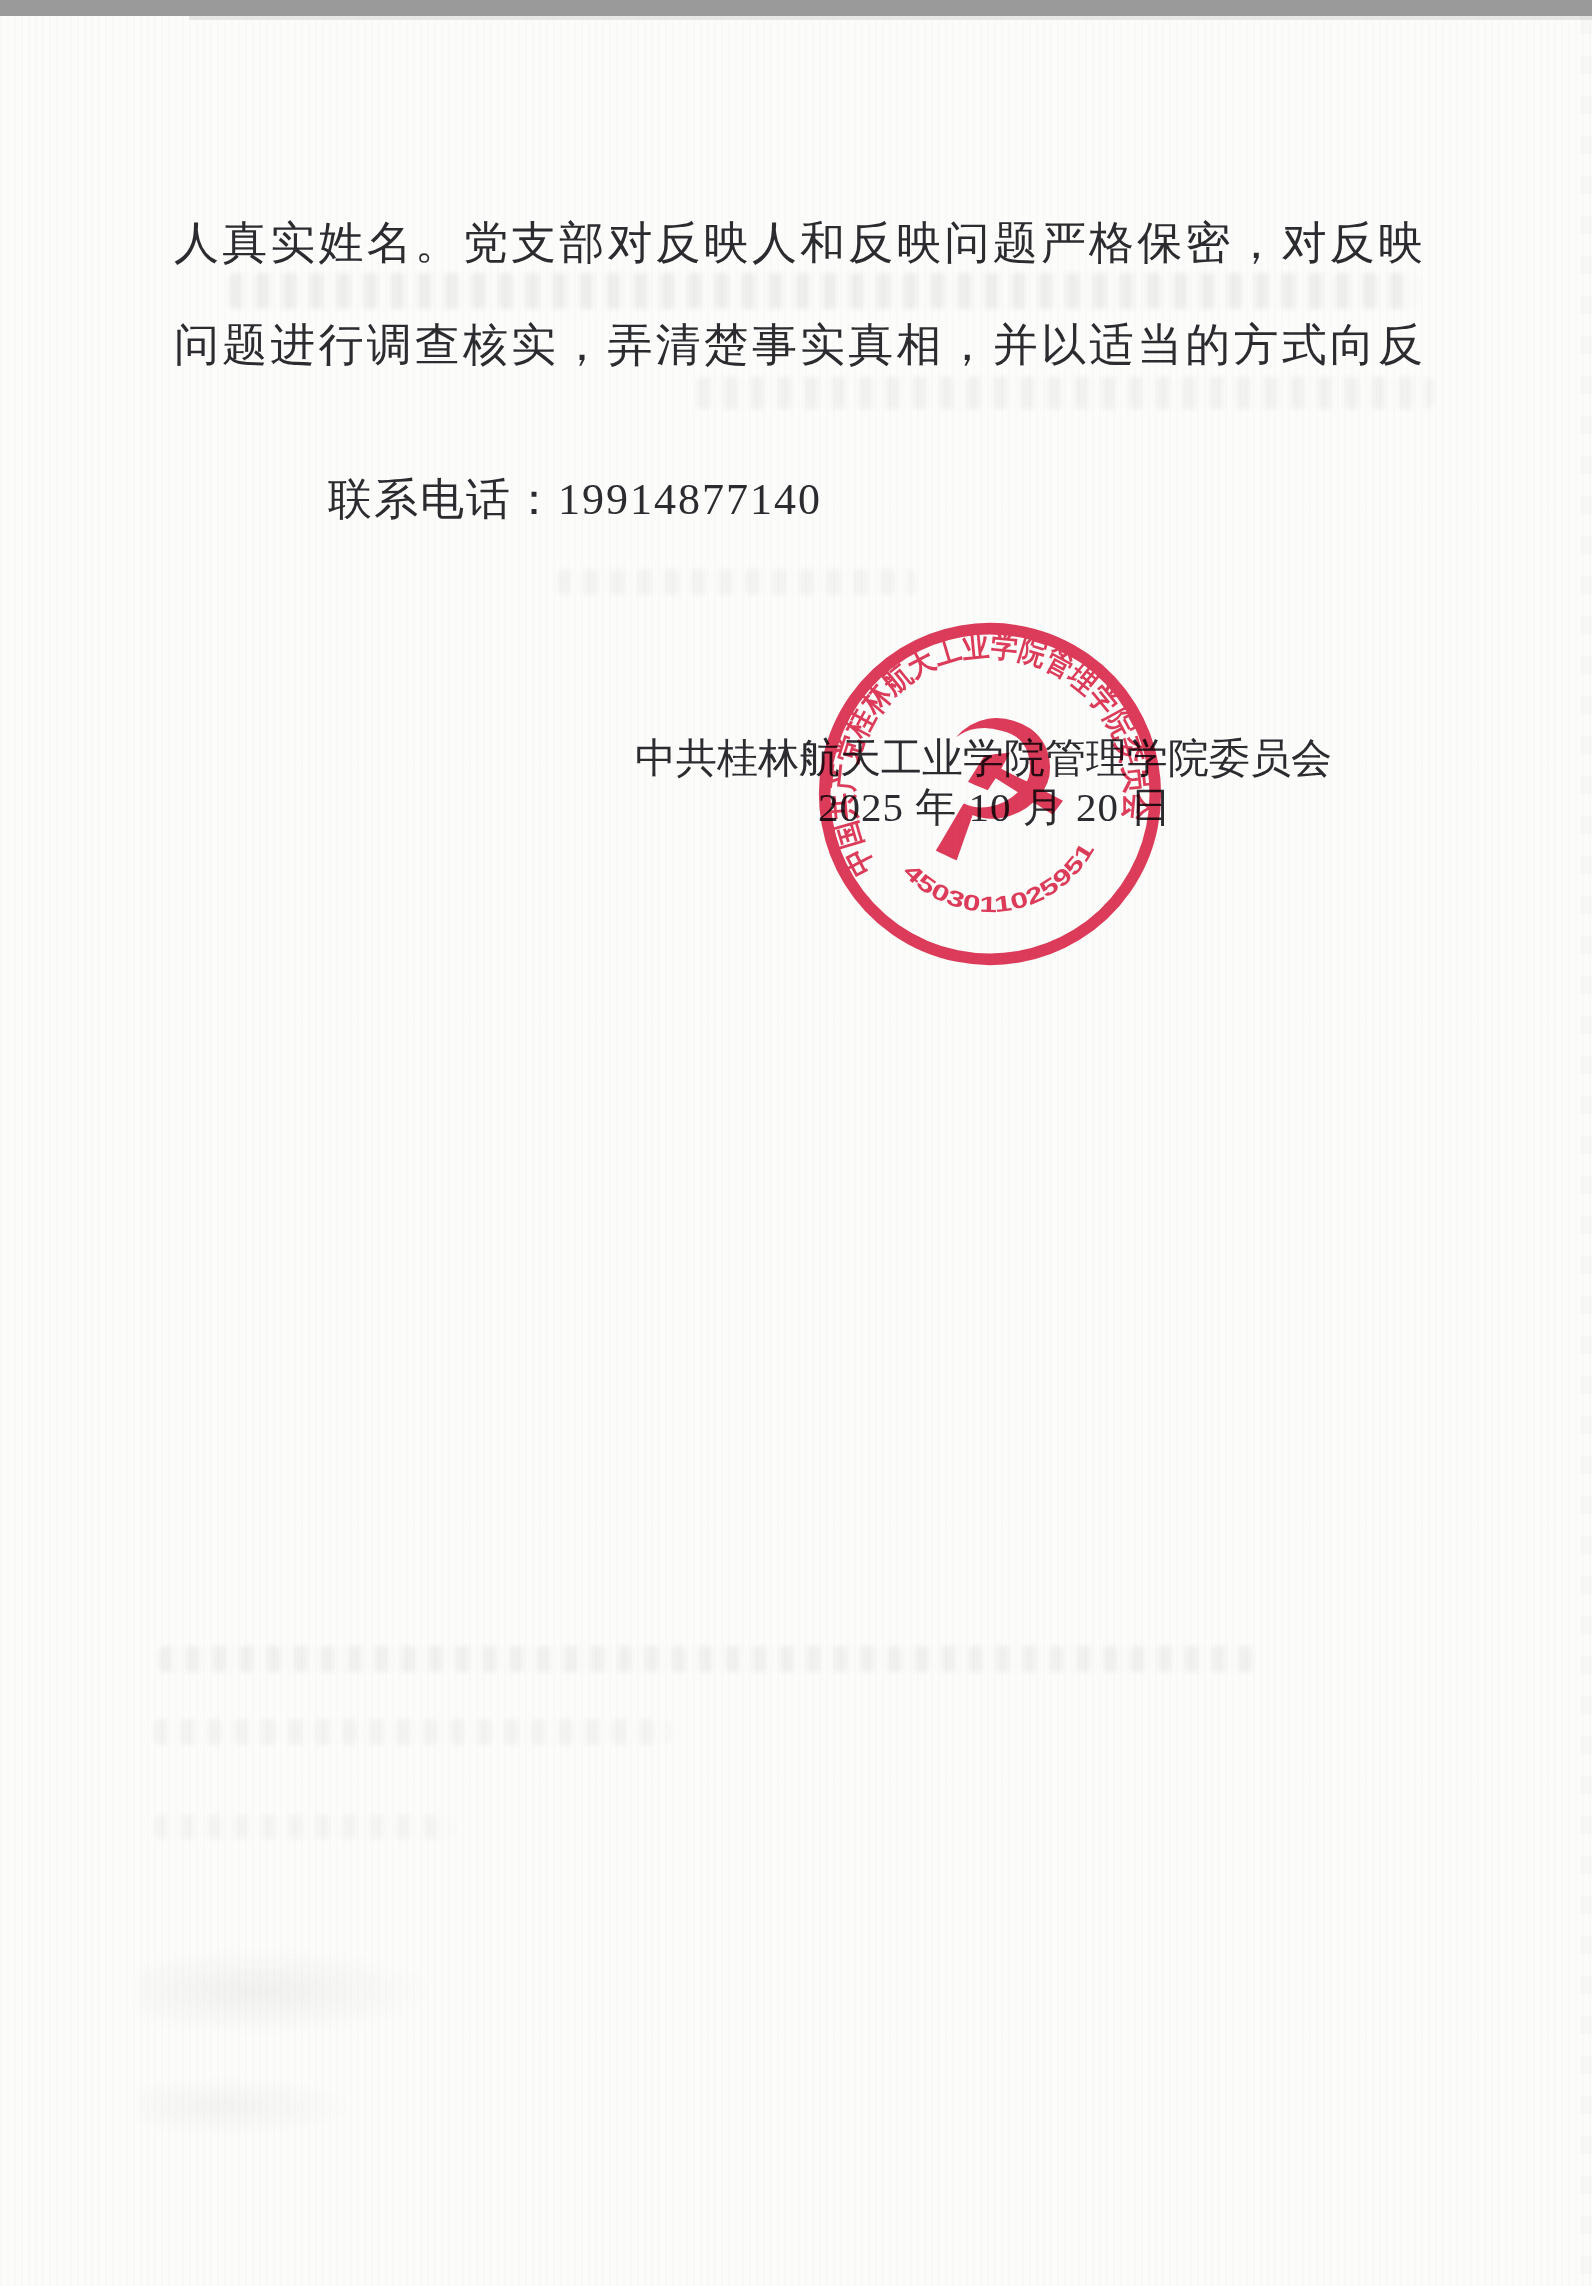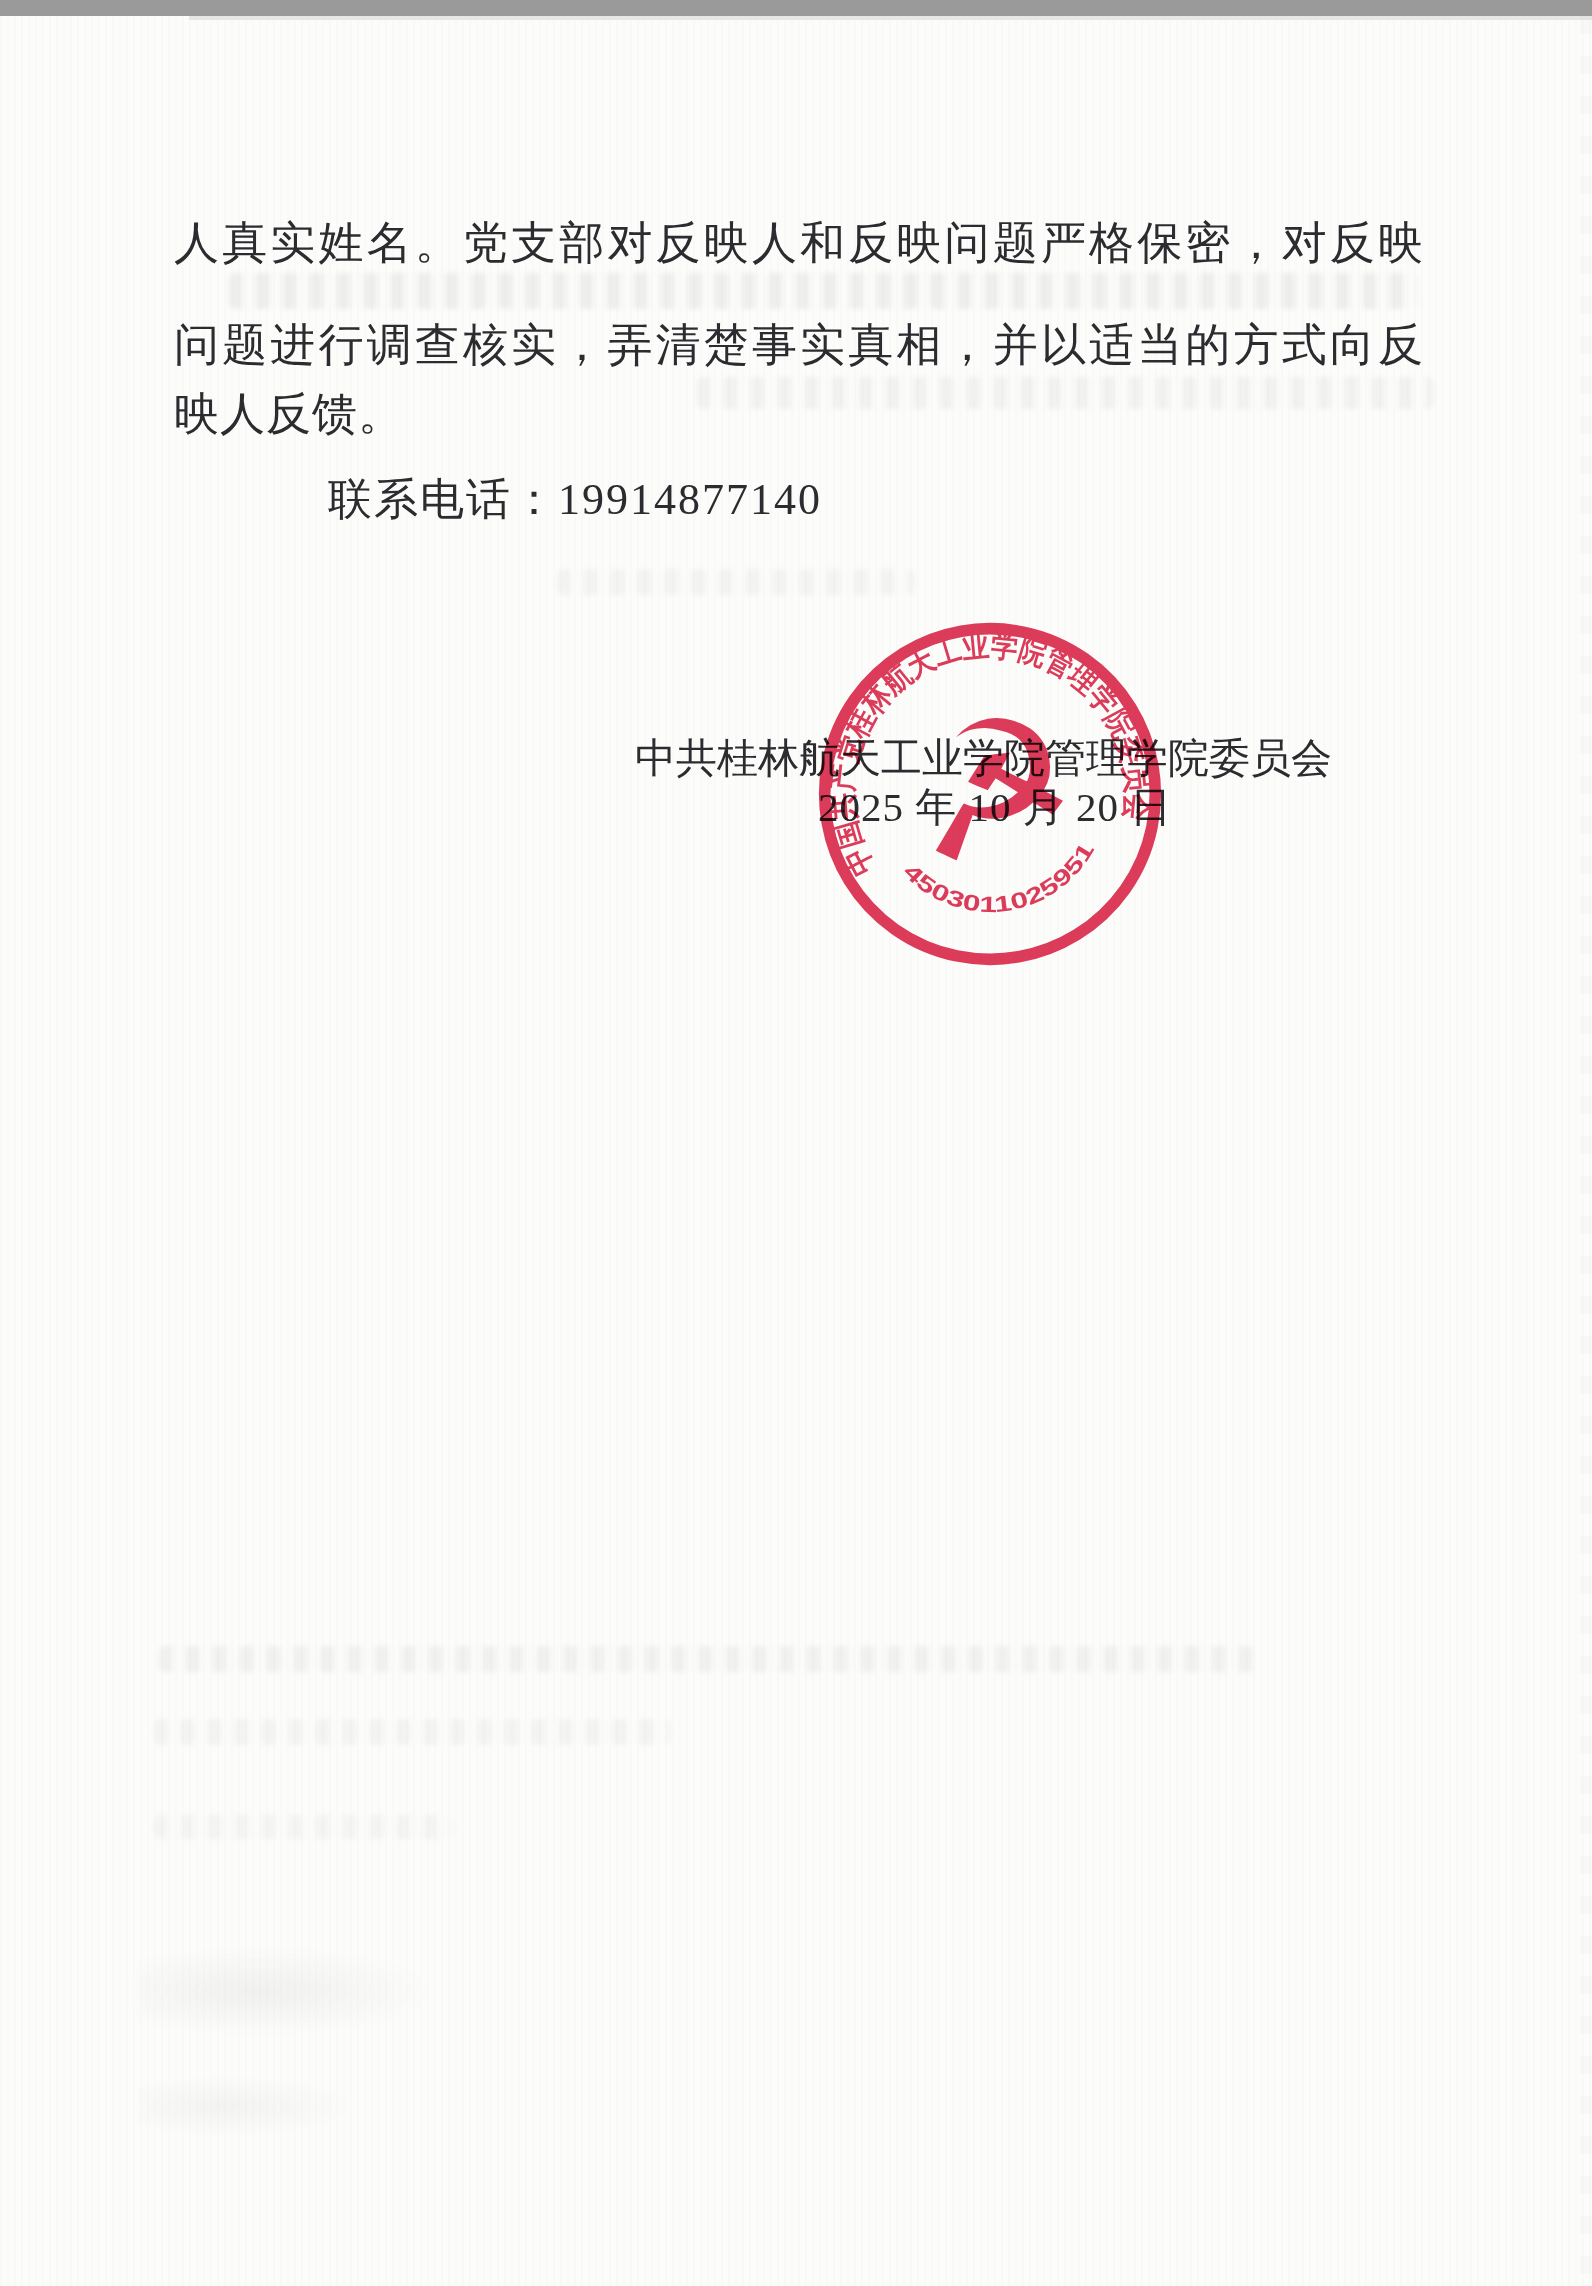--- a/index.html
+++ b/index.html
@@ -75,21 +75,20 @@
 </head>
 <body>
 
 <div class="page">
 
   <div class="scan-edge-top"></div>
   <div class="scan-edge-right"></div>
 
   <div class="body-line justified ink" style="top:184px">人真实姓名。党支部对反映人和反映问题严格保密，对反映</div>
   <div class="body-line justified ink" style="top:286px">问题进行调查核实，弄清楚事实真相，并以适当的方式向反</div>
-  <div class="body-line ink" style="top:355px">映人反馈。</div>
 
   <div class="contact-line ink">联系电话：19914877140</div>
 
   <div class="committee-line ink">中共桂林航天工业学院管理学院委员会</div>
   <div class="date-line ink">2025 年 10 月 20 日</div>
 
   <div class="ghost" style="left:229px;top:257px;width:1189px;height:36px;opacity:.50"></div>
   <div class="ghost" style="left:697px;top:361px;width:736px;height:32px;opacity:.38"></div>
   <div class="ghost" style="left:557px;top:553px;width:358px;height:26px;opacity:.32"></div>
   <div class="ghost" style="left:159px;top:1630px;width:1095px;height:26px;opacity:.42"></div>

